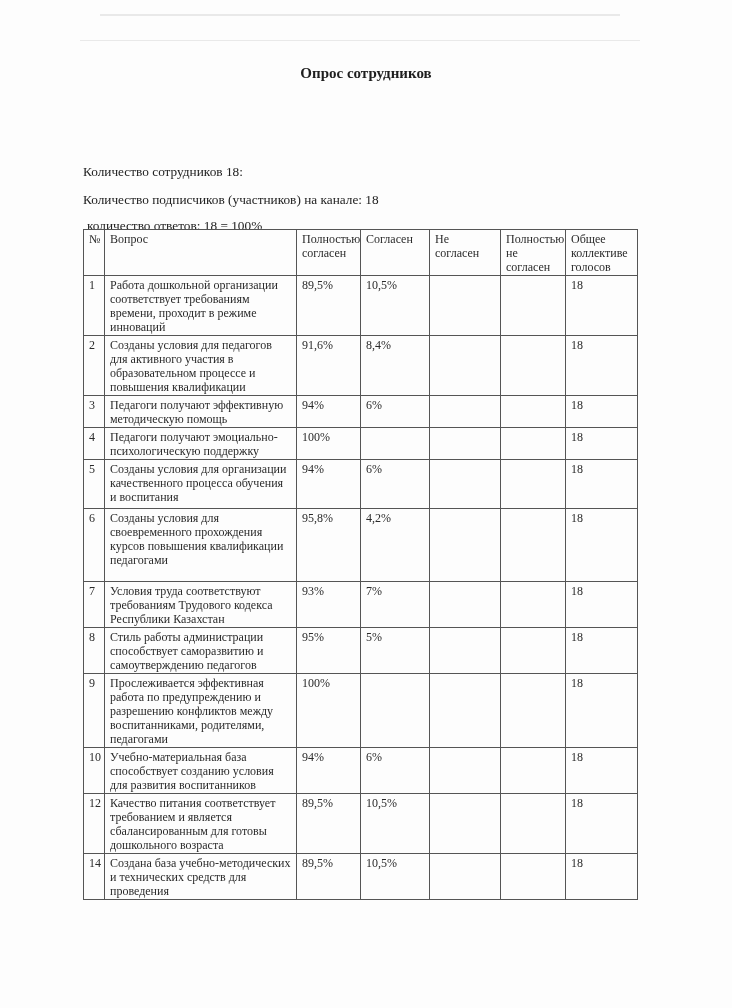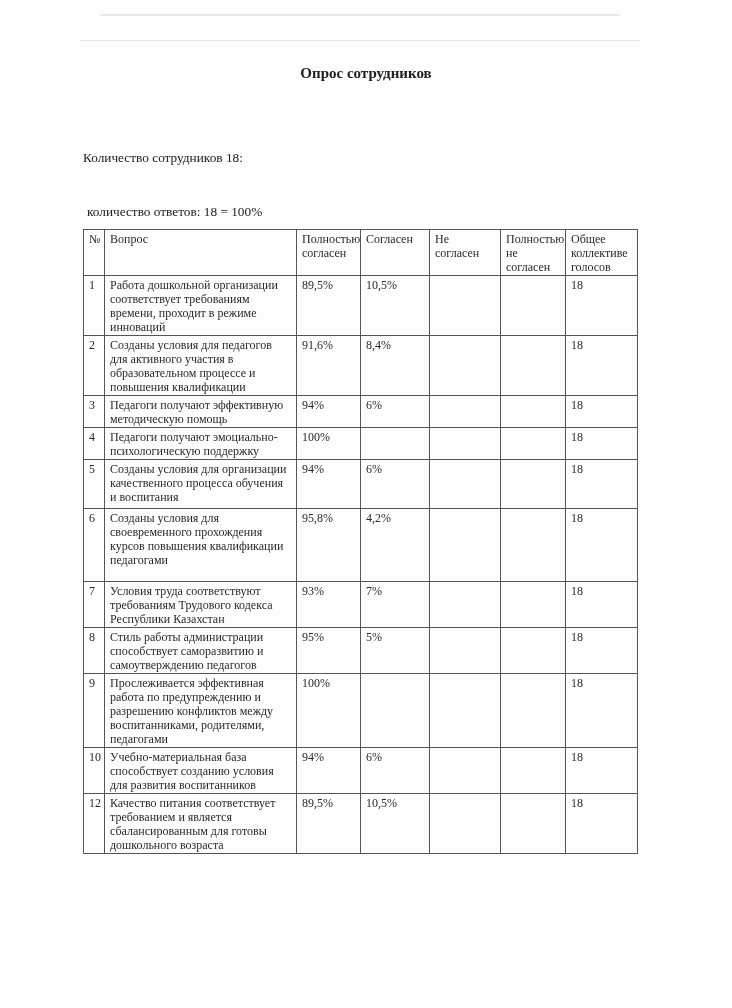--- a/index.html
+++ b/index.html
@@ -9,21 +9,21 @@
   }
   .page { position:absolute; left:0; top:0; width:732px; height:1008px; }
   .title {
     position:absolute; left:0; width:732px; top:65px; text-align:center;
     font-weight:bold; font-size:15px; color:#1e1e1e;
   }
   .intro {
     position:absolute; left:83px; width:553px; top:93px;
     font-size:13.3px; line-height:20px; text-align:justify; text-align-last:left;
   }
-  .line { position:absolute; left:83px; font-size:13.3px; }
+  .line { position:absolute; left:83px; font-size:13.3px;margin-top:14px; }
   .l1 { top:150px; }
   .l2 { top:178px; }
   .l3 { top:204px; left:87px; }
   table {
     position:absolute; left:83px; top:229px; border-collapse:collapse;
     width:554px; font-size:12px; line-height:14px; table-layout:fixed;
   }
   td, th {
     border:1px solid #555; vertical-align:top; padding:2px 4px 1px 5px;
     font-weight:normal; text-align:left; color:#2a2a2a;
@@ -35,20 +35,21 @@
 </style>
 </head>
 <body>
 
 <div class="page">
   <div class="faint" style="left:100px;top:14px;width:520px;height:2px;"></div>
   <div class="faint" style="left:80px;top:40px;width:560px;height:1px;"></div>
 
   <div class="title">Опрос сотрудников</div>
   <div class="line l1">Количество сотрудников 18:</div>
+  <div class="line l2">Количество подписчиков (участников) на канале: 18</div>
   <div class="line l3">количество ответов: 18 = 100%</div>
 
   <table>
     <colgroup>
       <col class="c0">
         <col class="c1">
         <col class="c2">
         <col class="c3">
         <col class="c4">
         <col class="c5">
@@ -158,15 +159,24 @@
         </tr>
         <tr style="height: 55px;">
           <td>12</td>
           <td>Качество питания соответствует требованием и является сбалансированным для готовы дошкольного возраста</td>
           <td>89,5%</td>
           <td>10,5%</td>
           <td></td>
           <td></td>
           <td>18</td>
         </tr>
+        <tr style="height: 38px;">
+          <td>14</td>
+          <td>Создана база учебно-методических и технических средств для проведения</td>
+          <td>89,5%</td>
+          <td>10,5%</td>
+          <td></td>
+          <td></td>
+          <td>18</td>
+        </tr>
       </tbody>
   </table>
 </div>
 
 </body></html>

